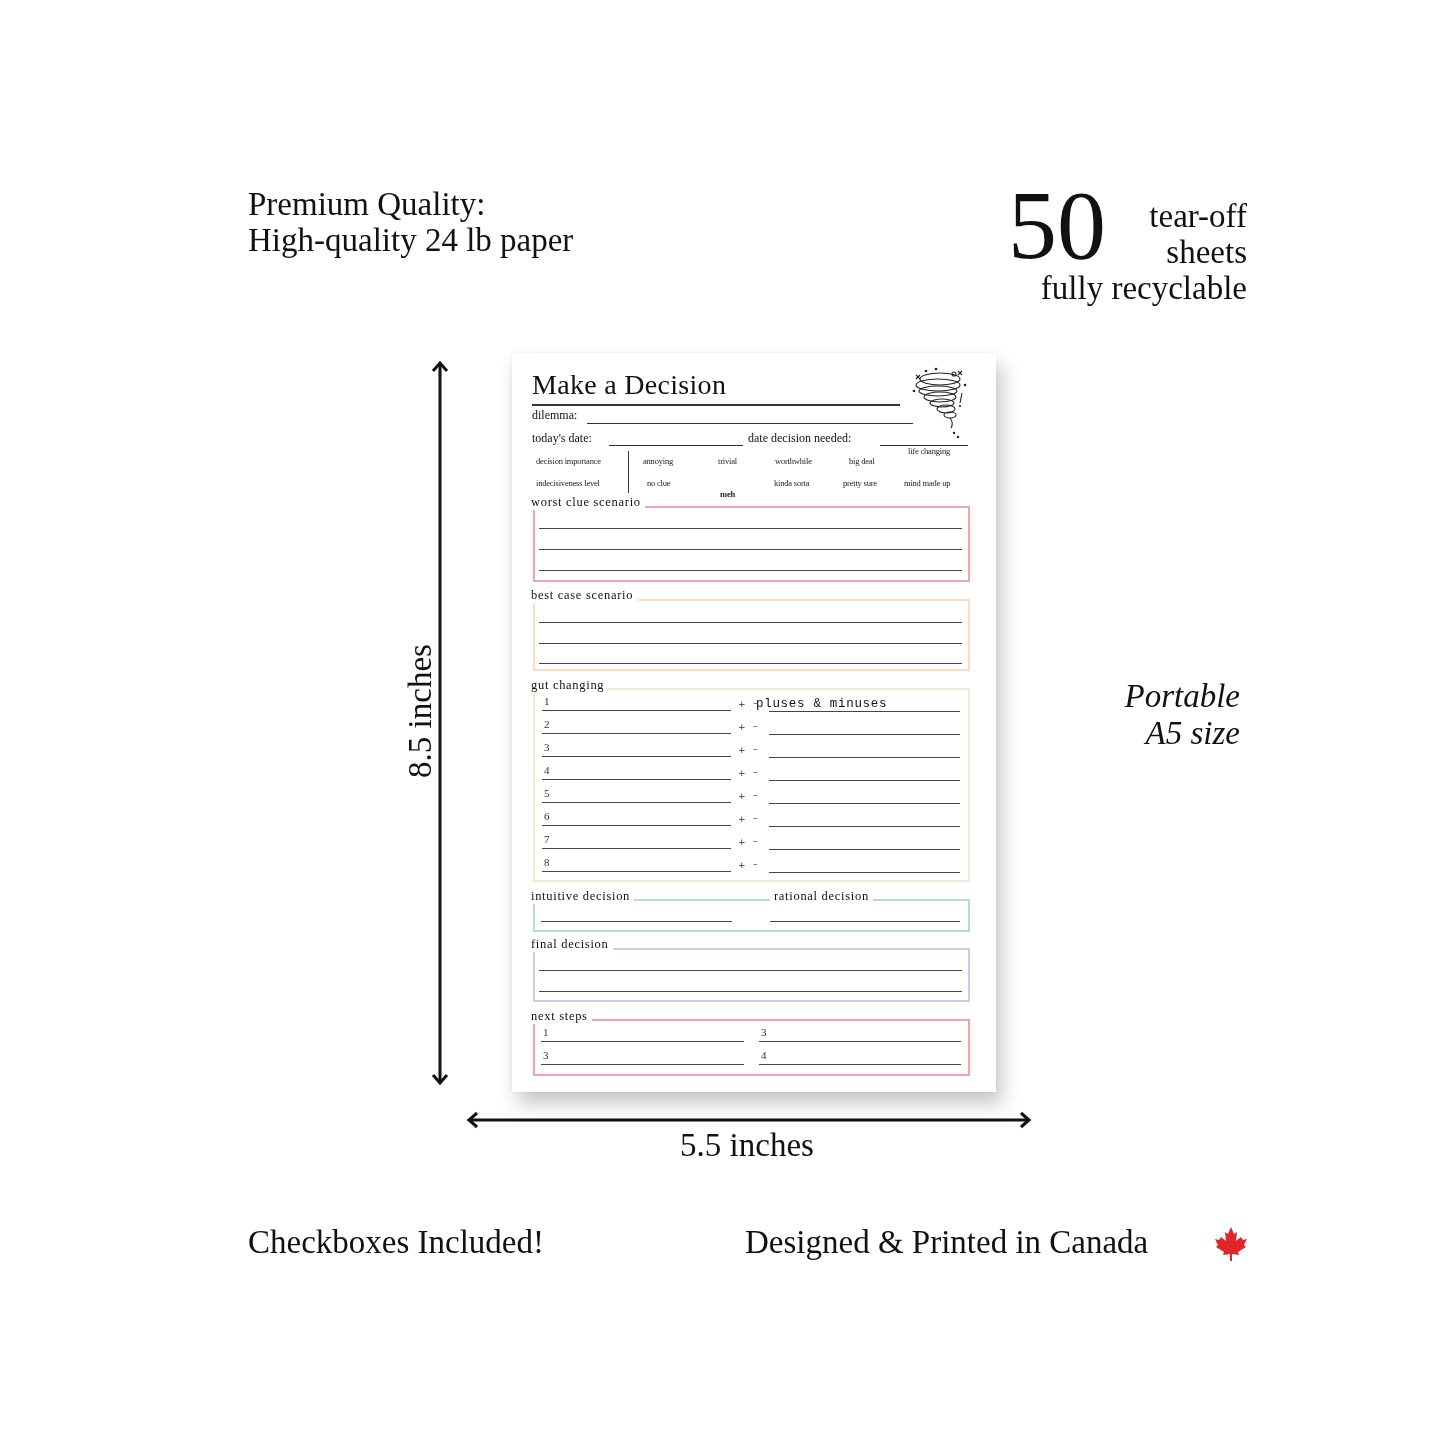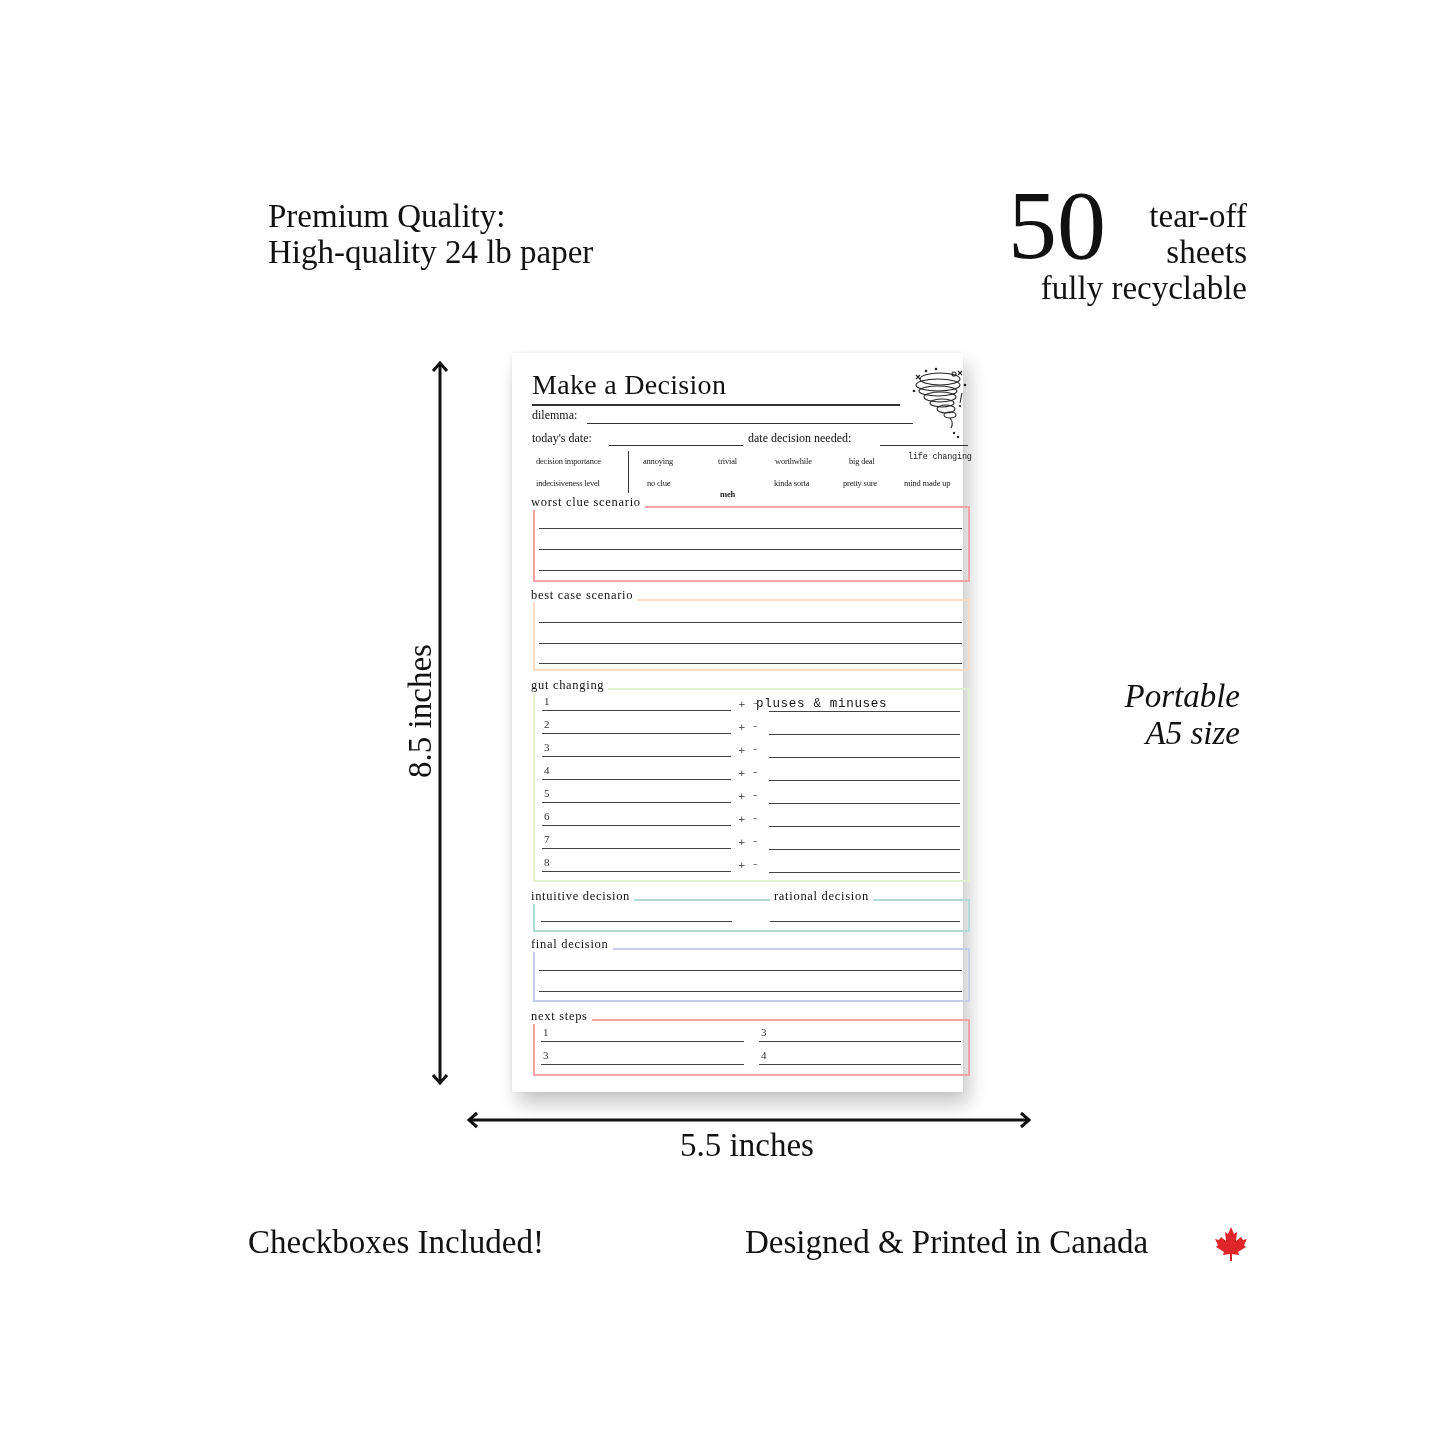--- a/index.html
+++ b/index.html
@@ -1,35 +1,35 @@
 <!DOCTYPE html>
 <html><head>
 <meta charset="utf-8">
 <style>
   html,body{margin:0;padding:0;background:#fff;}
   body{width:1445px;height:1445px;position:relative;overflow:hidden;font-family:"DejaVu Serif",serif;color:#111;}
   .abs{position:absolute;}
   .feat{font-family:"Liberation Serif",serif;font-size:33px;line-height:36px;color:#111;white-space:nowrap;}
   .big50{font-family:"Liberation Serif",serif;font-size:98px;line-height:90px;}
   .right{text-align:right;}
-  .paper{position:absolute;left:512px;top:353px;width:403px;height:739px;background:#fff;box-shadow:6px 12px 18px rgba(0,0,0,0.22), -1px 0 4px rgba(0,0,0,0.06);padding-left:48px;}
+  .paper{position:absolute;left:512px;top:353px;width:484px;height:739px;background:#fff;box-shadow:6px 12px 18px rgba(0,0,0,0.22), -1px 0 4px rgba(0,0,0,0.06);}
   .p-title{position:absolute;left:20px;top:16px;font-family:"Liberation Serif",serif;font-size:28px;letter-spacing:0.3px;}
   .uline{position:absolute;height:1px;background:#333;}
   .small{position:absolute;font-family:"Liberation Serif",serif;font-size:12px;white-space:nowrap;}
   .tiny{position:absolute;font-family:"Liberation Serif",serif;font-size:8.5px;white-space:nowrap;color:#222;letter-spacing:-0.2px;}
   .sect-label{position:absolute;font-family:"Liberation Serif",serif;font-size:12.5px;letter-spacing:0.7px;white-space:nowrap;background:#fff;padding-right:4px;}
   .box{position:absolute;border:2.5px solid;box-sizing:border-box;}
   .wline{position:absolute;height:1.3px;background:#444;}
   .num{position:absolute;font-family:"Liberation Serif",serif;font-size:11px;color:#333;}
   .pm{position:absolute;font-family:"DejaVu Sans",sans-serif;font-size:9px;color:#333;}
 </style>
 </head>
 <body>
 
-<div class="abs feat" style="left:248px;top:198px;margin-left:20px;">
+<div class="abs feat" style="left:248px;top:186px;">
   <div>Premium Quality:</div>
   <div>High-quality 24 lb paper</div>
 </div>
 
 <div class="abs big50" style="left:1008px;top:180px;">50</div>
 <div class="abs feat right" style="left:1120px;top:198px;width:127px;">
   <div>tear-off</div>
   <div>sheets</div>
 </div>
 <div class="abs feat right" style="left:990px;top:270px;width:257px;">fully recyclable</div>
@@ -98,21 +98,21 @@
   <div class="uline" style="left:368px;top:92px;width:88px;"></div>
 
   <div class="tiny" style="left:24px;top:103px;">decision importance</div>
   <div class="tiny" style="left:24px;top:125px;">indecisiveness level</div>
   <div class="abs" style="left:116px;top:98px;width:1px;height:42px;background:#333;"></div>
 
   <div class="tiny" style="left:131px;top:103px;">annoying</div>
   <div class="tiny" style="left:206px;top:103px;">trivial</div>
   <div class="tiny" style="left:263px;top:103px;">worthwhile</div>
   <div class="tiny" style="left:337px;top:103px;">big deal</div>
-  <div class="tiny" style="left:396px;top:99px;font-family:Liberation Mono, monospace;">life changing</div>
+  <div class="tiny" style="left:396px;top:93px;">life changing</div>
 
   <div class="tiny" style="left:135px;top:125px;">no clue</div>
   <div class="tiny" style="left:208px;top:136px;font-weight:bold;">meh</div>
   <div class="tiny" style="left:262px;top:125px;">kinda sorta</div>
   <div class="tiny" style="left:331px;top:125px;">pretty sure</div>
   <div class="tiny" style="left:392px;top:125px;">mind made up</div>
 
   <div class="box" style="left:21px;top:153px;width:437px;height:76px;border-color:#f4a3a8;">
     <div class="wline" style="left:4px;top:20px;width:423px;"></div>
     <div class="wline" style="left:4px;top:41px;width:423px;"></div>

